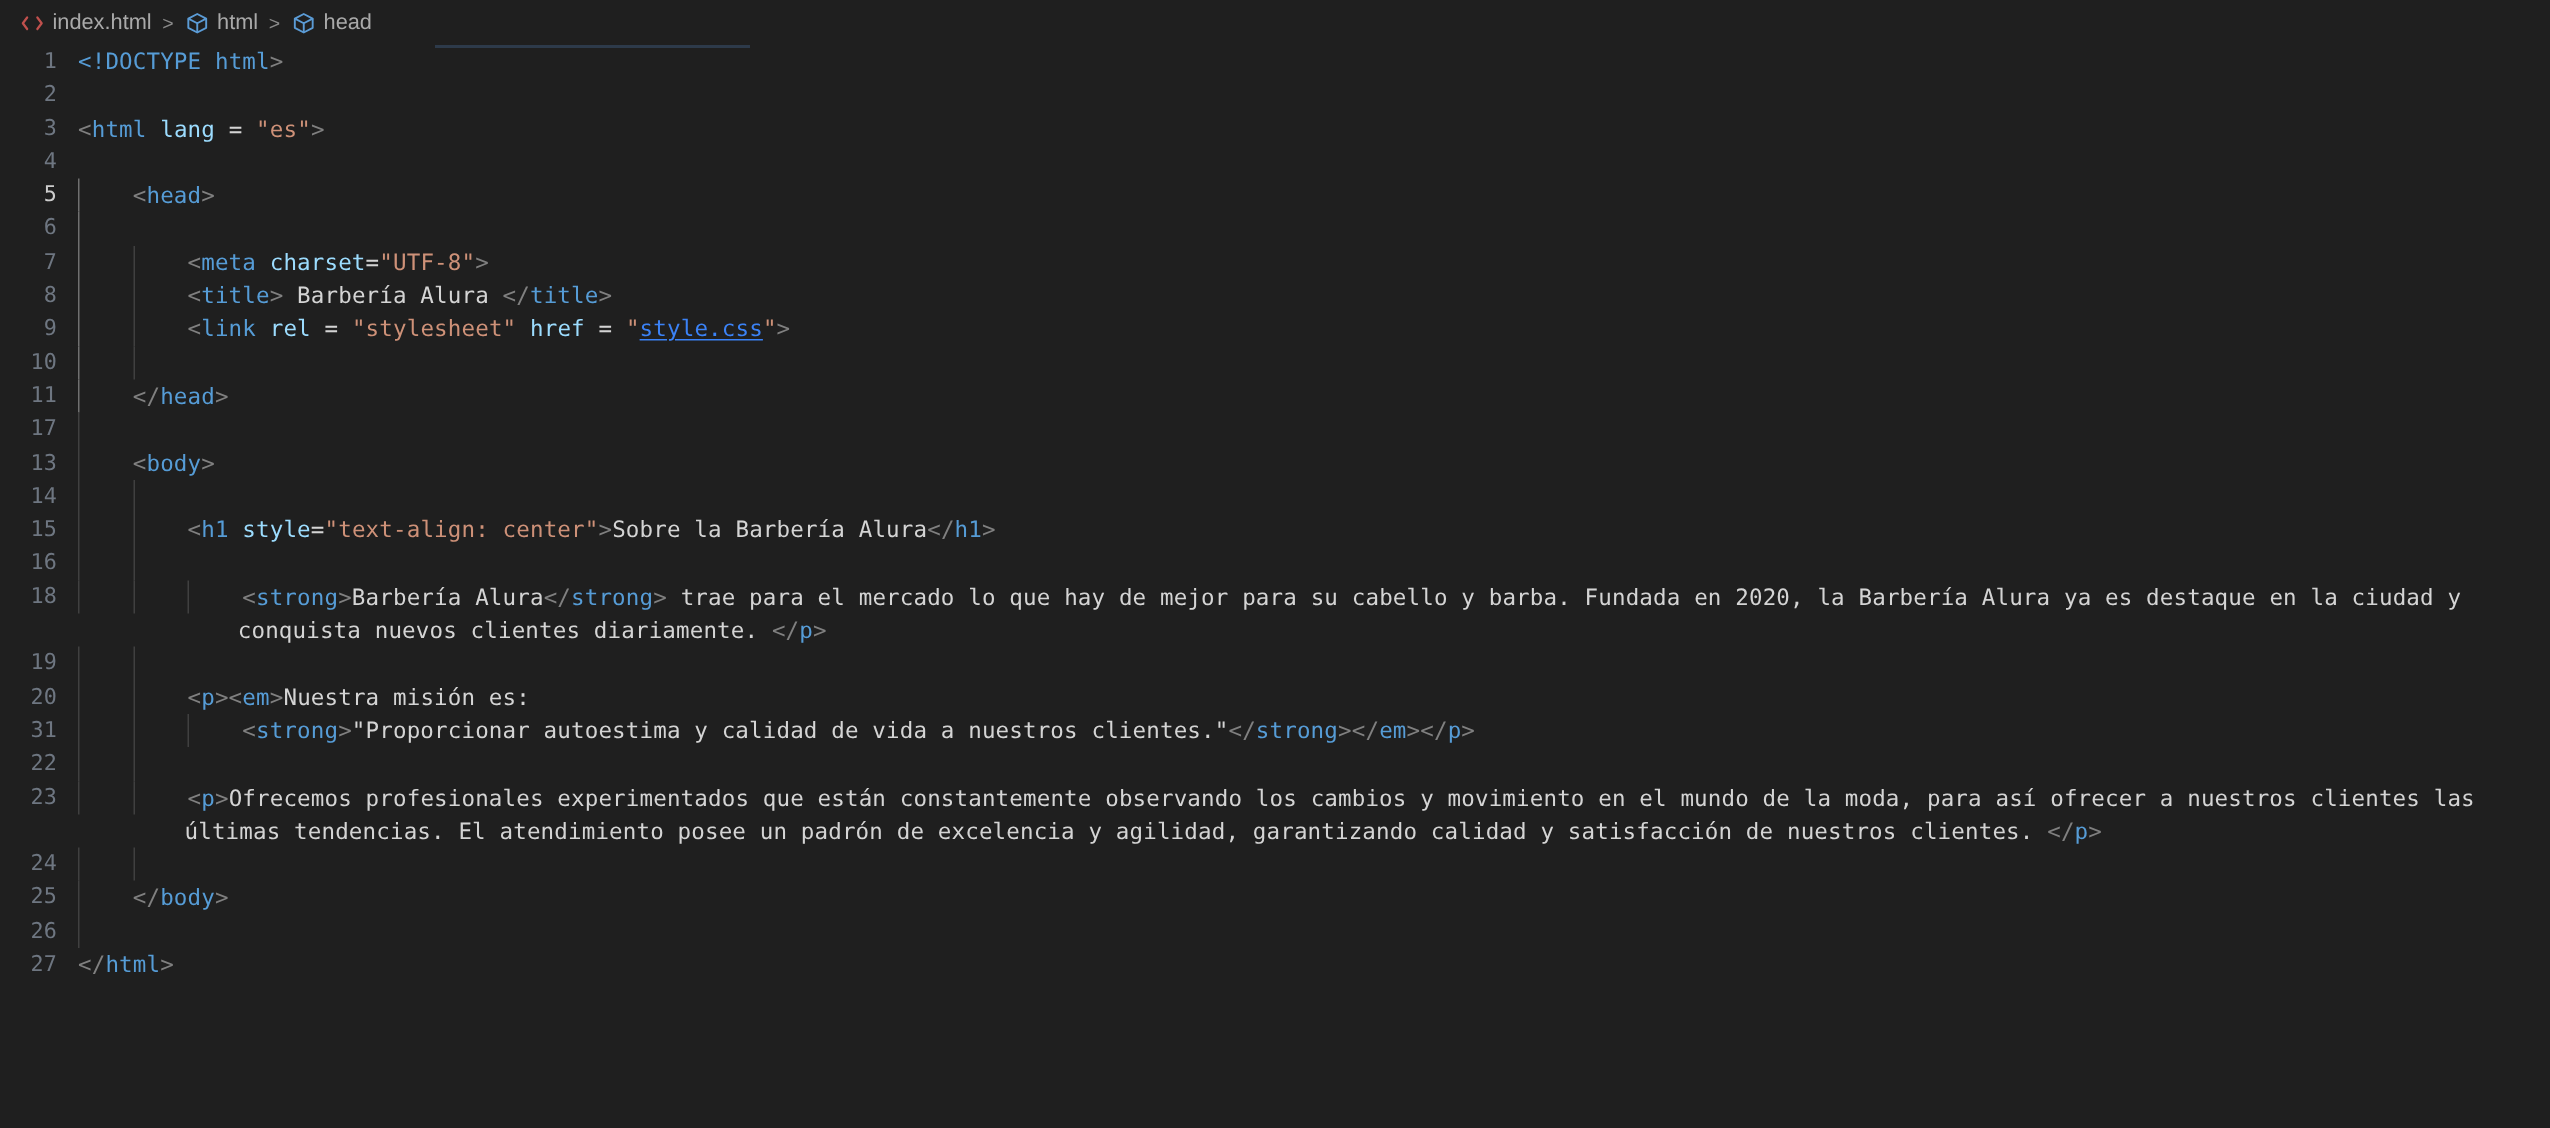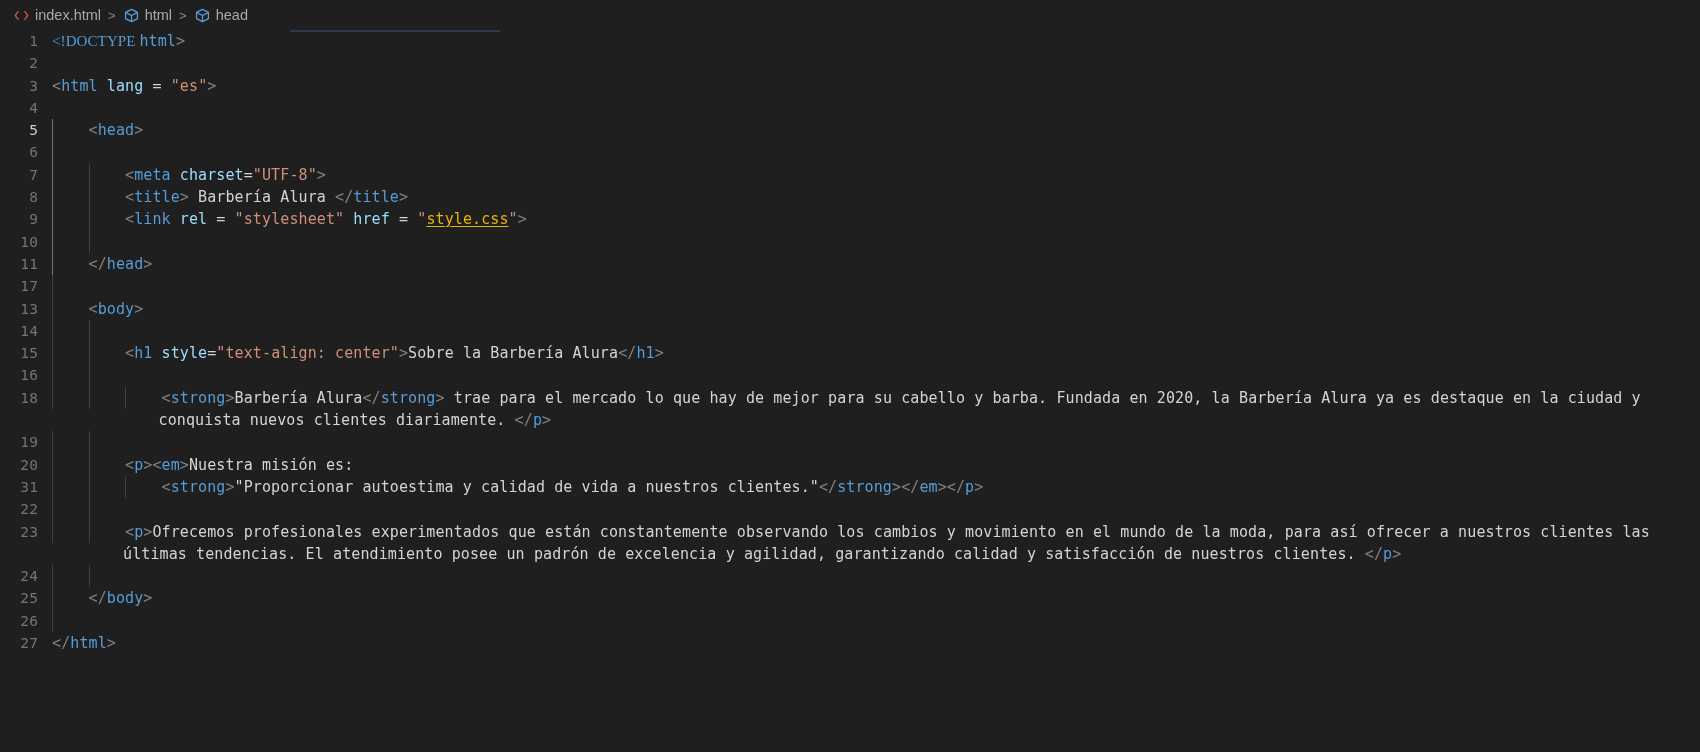--- a/index.html
+++ b/index.html
@@ -95,23 +95,23 @@
     vertical-align: top;
   }
   .ind.active { border-left: 1px solid #707070; }
 
   
   .t-punct   { color: #808080; }
   .t-tag     { color: #569cd6; }
   .t-attr    { color: #9cdcfe; margin-top: 36px; }
   .t-str     { color: #ce9178; }
   .t-text    { color: #d4d4d4; }
-  .t-doctype { color: #569cd6; font-family: Liberation Serif, serif; }
+  .t-doctype { color: #569cd6; }
   .t-eq      { color: #d4d4d4; }
-  .t-link    { color: #eab308; text-decoration: underline; text-underline-offset: 2px; }
+  .t-link    { color: #3b82f6; text-decoration: underline; text-underline-offset: 2px; }
 
   
   .tab-sliver {
     position: absolute;
     top: 0;
     left: 290px;
     width: 210px;
     height: 2px;
     background: #2d3a4a;
   }

